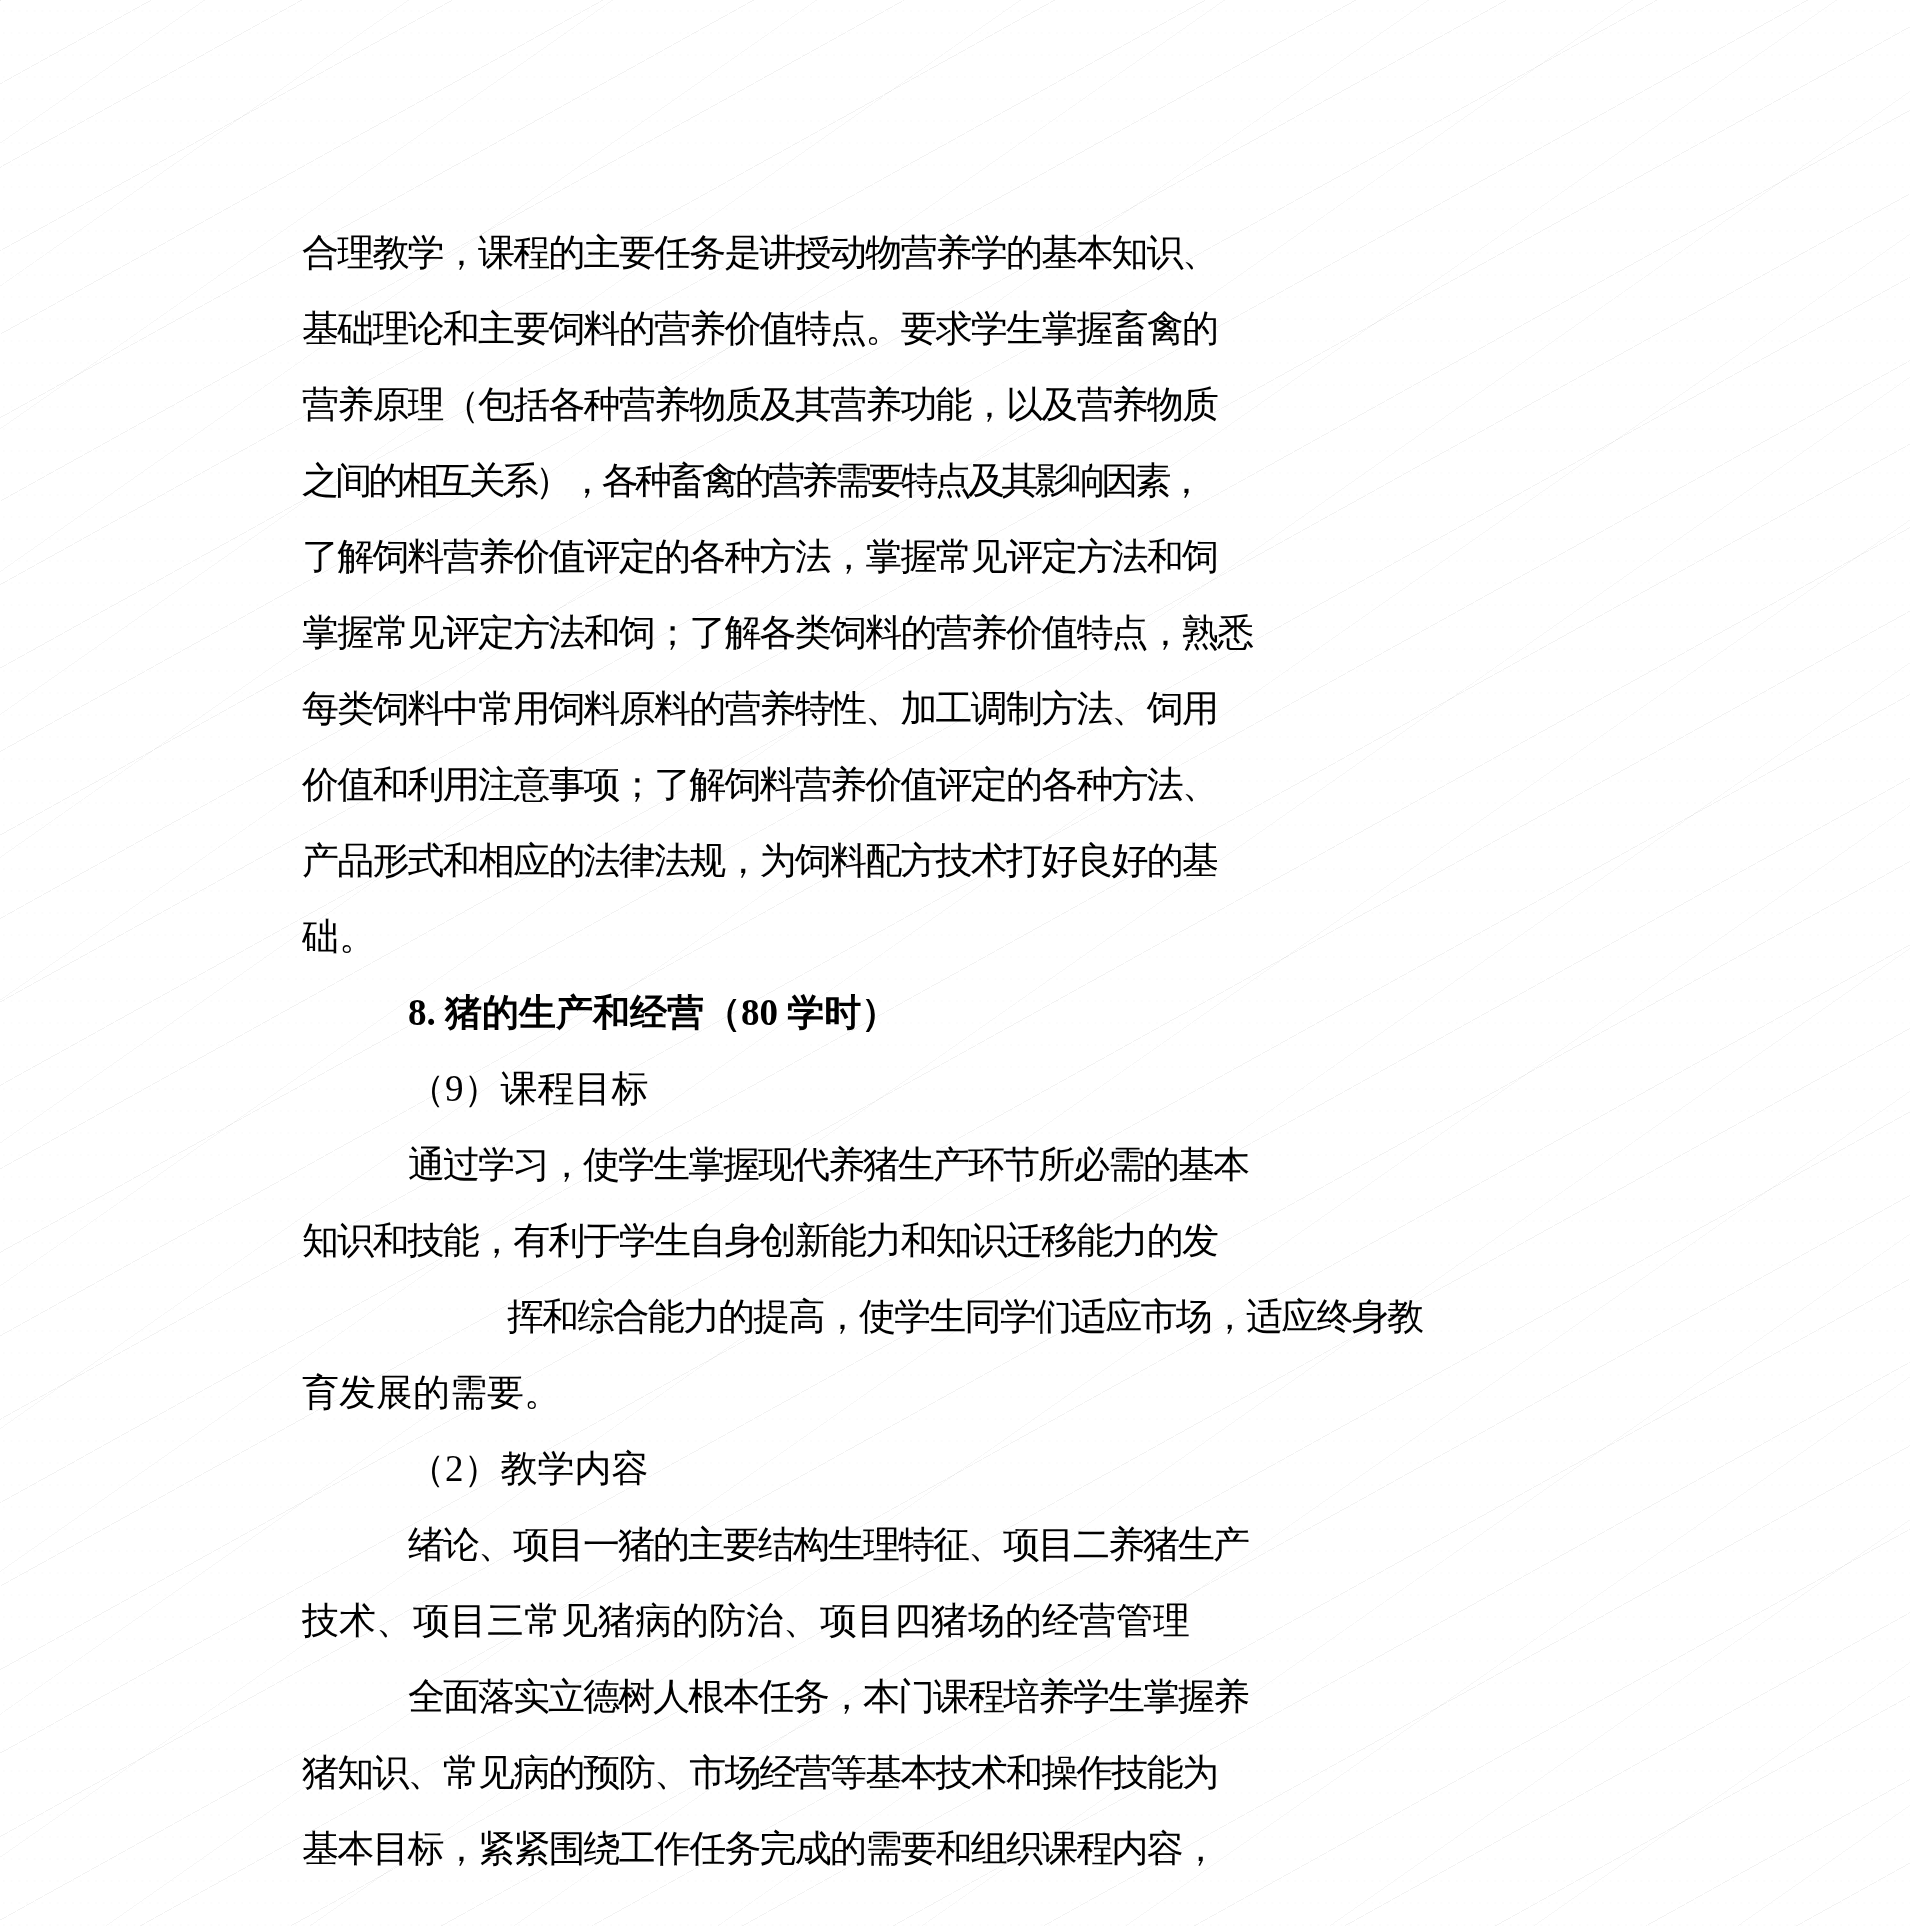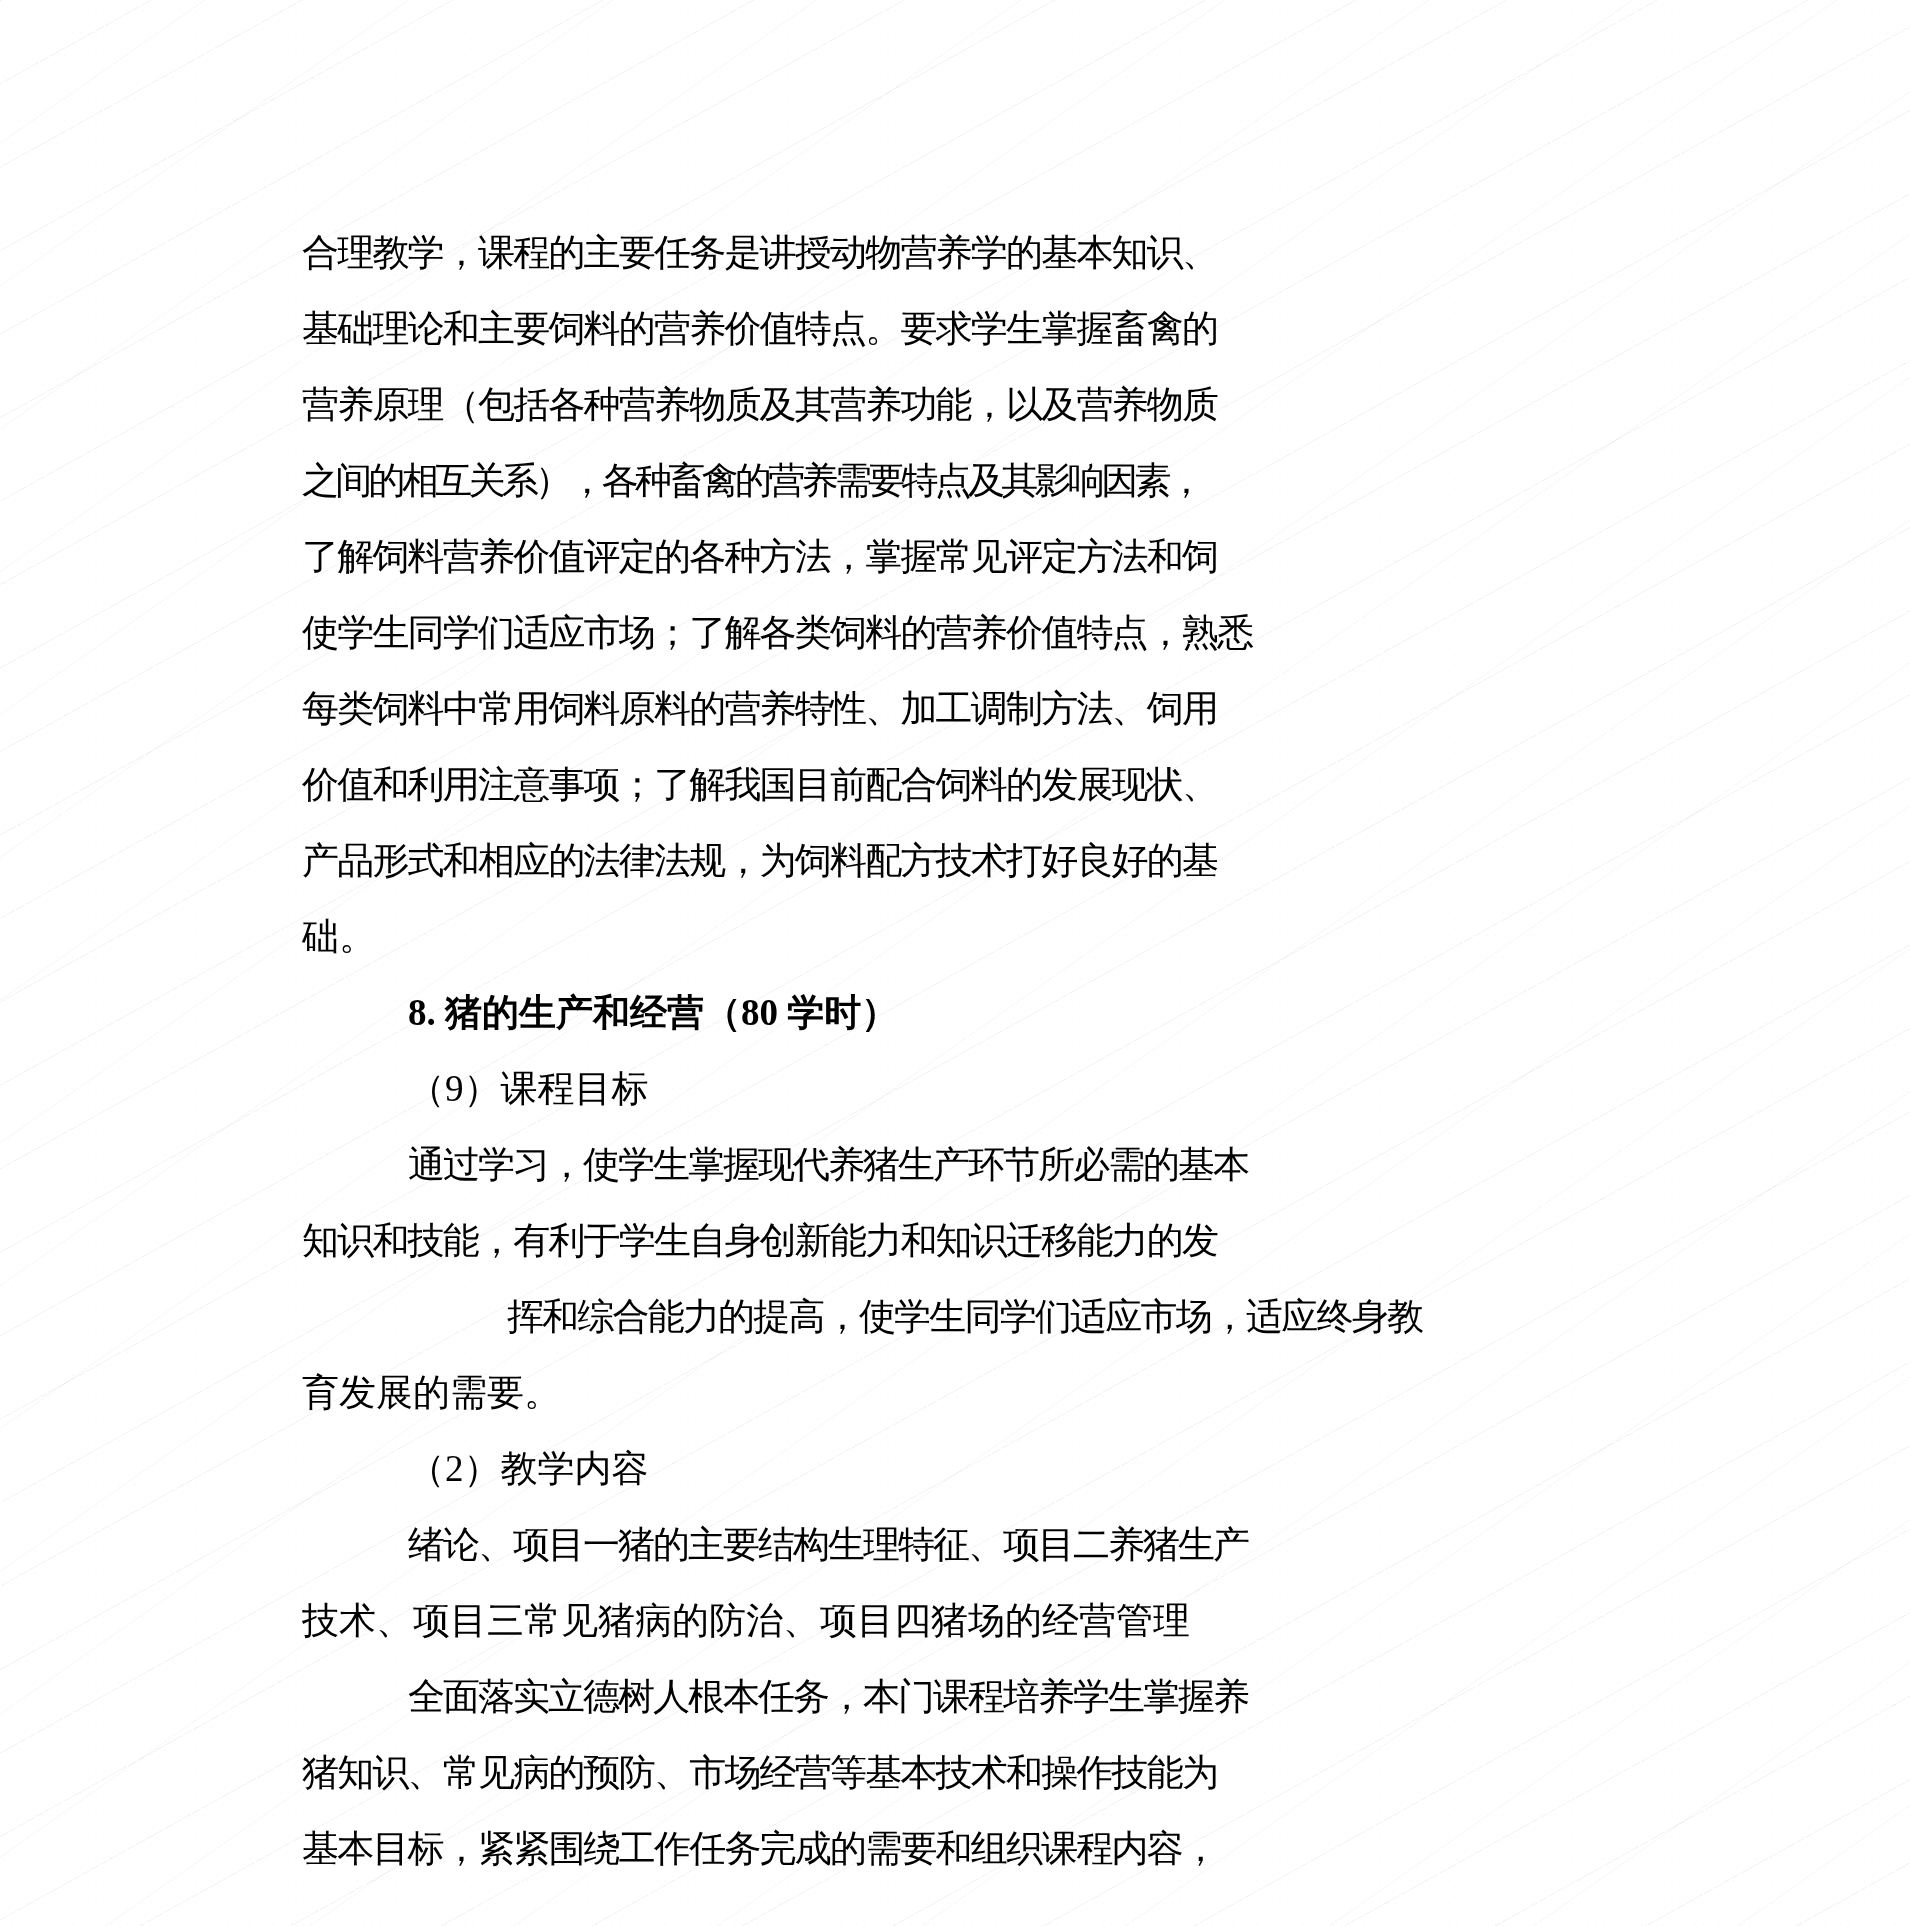--- a/index.html
+++ b/index.html
@@ -55,23 +55,23 @@
 <div class="page">
   <div class="tex-diag"></div>
   <div class="tex-dots"></div>
 
   <div class="text-block" id="text-block">
       <div class="line body fill" style="letter-spacing: -1.8px;">合理教学，课程的主要任务是讲授动物营养学的基本知识、</div>
       <div class="line body fill" style="letter-spacing: -1.8px;">基础理论和主要饲料的营养价值特点。要求学生掌握畜禽的</div>
       <div class="line body fill" style="letter-spacing: -1.8px;">营养原理（包括各种营养物质及其营养功能，以及营养物质</div>
       <div class="line body fill" style="letter-spacing: -3.7px;">之间的相互关系），各种畜禽的营养需要特点及其影响因素，</div>
       <div class="line body fill" style="letter-spacing: -1.8px;">了解饲料营养价值评定的各种方法，掌握常见评定方法和饲</div>
-      <div class="line body fill" style="letter-spacing: -1.8px;">使学生同学们适应市场；了解各类饲料的营养价值特点，熟悉</div>
+      <div class="line body fill" style="letter-spacing: -1.8px;">掌握常见评定方法和饲；了解各类饲料的营养价值特点，熟悉</div>
       <div class="line body fill" style="letter-spacing: -1.8px;">每类饲料中常用饲料原料的营养特性、加工调制方法、饲用</div>
-      <div class="line body fill" style="letter-spacing: -1.8px;">价值和利用注意事项；了解我国目前配合饲料的发展现状、</div>
+      <div class="line body fill" style="letter-spacing: -1.8px;">价值和利用注意事项；了解饲料营养价值评定的各种方法、</div>
       <div class="line body fill" style="letter-spacing: -1.8px;">产品形式和相应的法律法规，为饲料配方技术打好良好的基</div>
       <div class="line body">础。</div>
       <div class="line heading indent">8. 猪的生产和经营（80 学时）</div>
       <div class="line subheading indent">（9）课程目标</div>
       <div class="line body indent fill" style="letter-spacing: -2px;">通过学习，使学生掌握现代养猪生产环节所必需的基本</div>
       <div class="line body fill" style="letter-spacing: -1.8px;">知识和技能，有利于学生自身创新能力和知识迁移能力的发</div>
       <div class="line body fill" style="letter-spacing: -1.8px; text-align: center;">挥和综合能力的提高，使学生同学们适应市场，适应终身教</div>
       <div class="line body">育发展的需要。</div>
       <div class="line subheading indent">（2）教学内容</div>
       <div class="line body indent fill" style="letter-spacing: -2px;">绪论、项目一猪的主要结构生理特征、项目二养猪生产</div>

